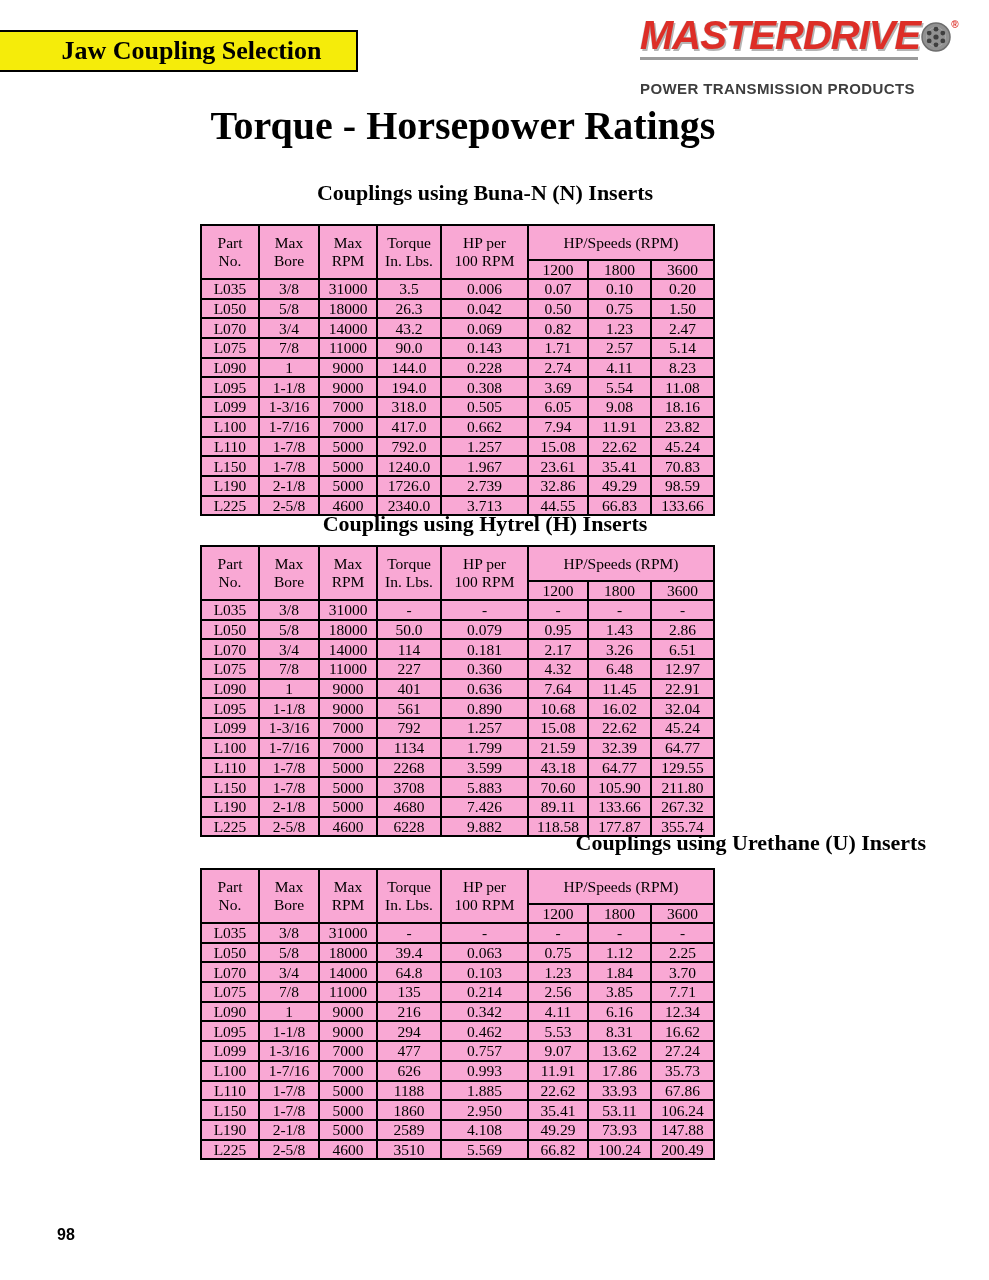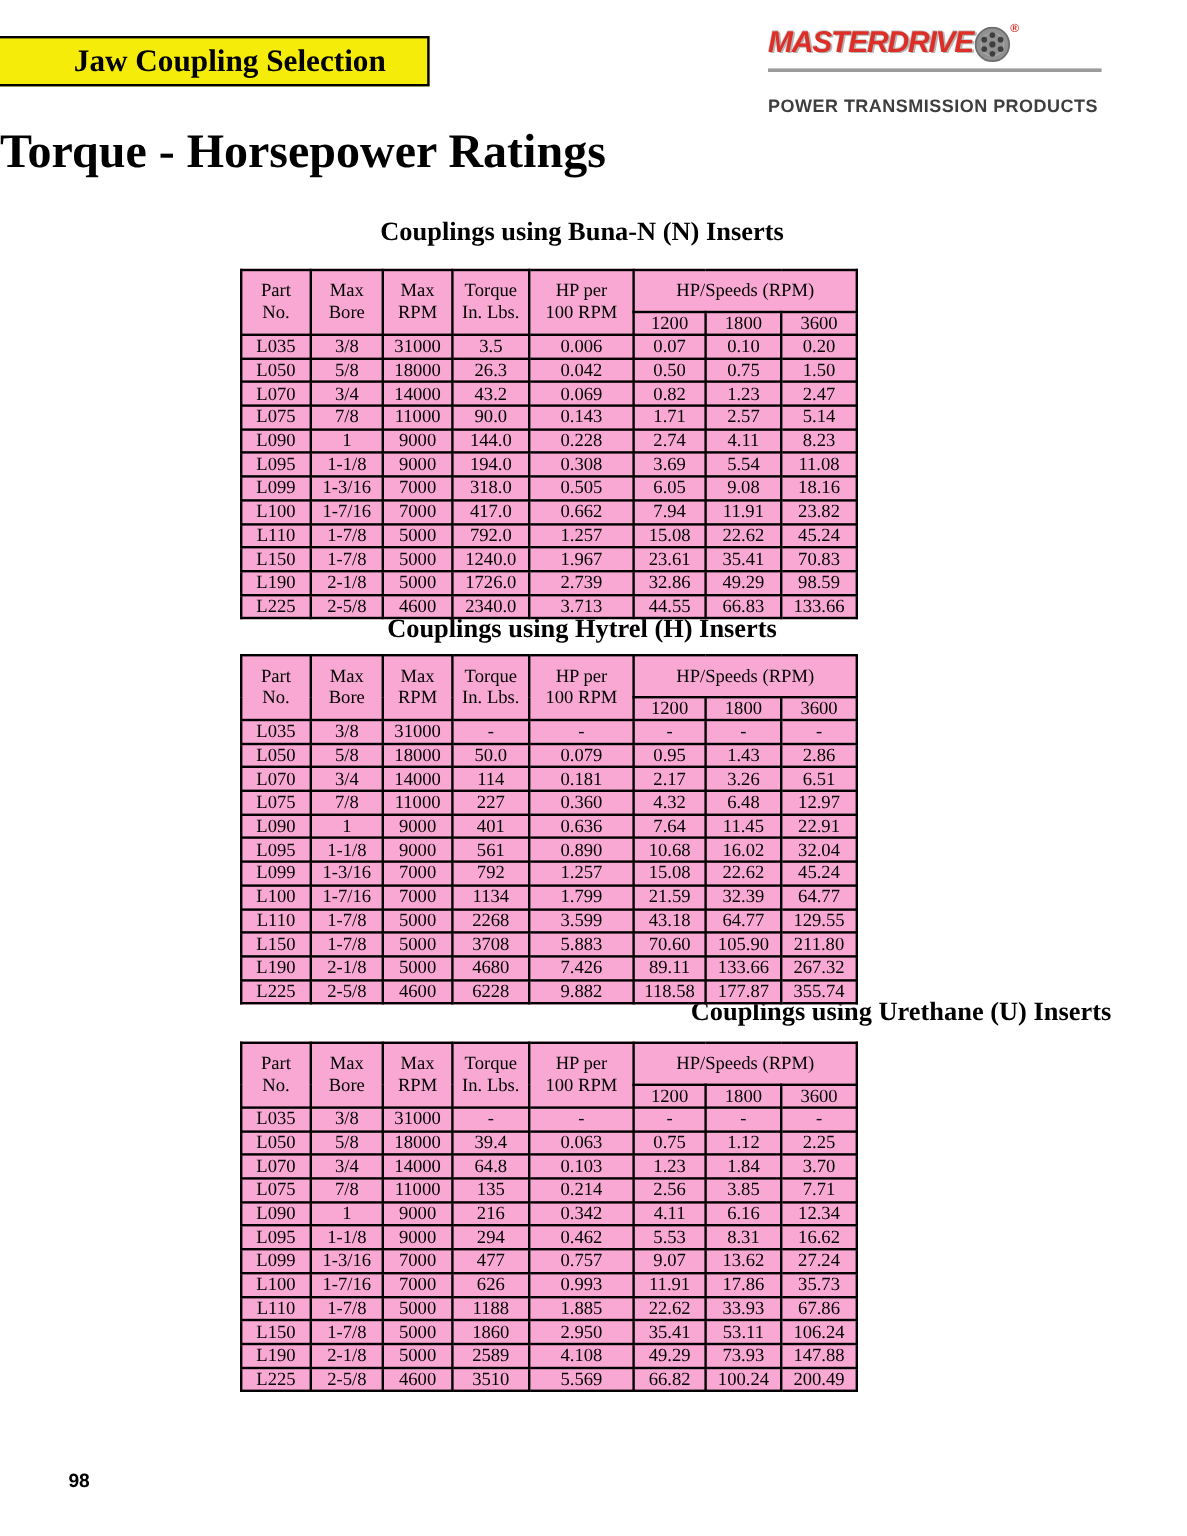--- a/index.html
+++ b/index.html
@@ -8,31 +8,31 @@
 
   
   .banner { position:absolute; left:-3px; top:30px; width:361px; height:42px;
             background:#f5ec0a; border:2px solid #000; text-align:center;
             font-weight:bold; font-size:26px; line-height:37px; padding-left:28px; }
 
   
   .logo { position:absolute; left:640px; top:16px; width:290px; }
   .logo-top { display:flex; align-items:flex-start; height:40px; }
   .brand { font-family:"Liberation Sans", sans-serif; font-weight:bold; font-style:italic;
-           font-size:25px; line-height:38px; color:#dd2e27; letter-spacing:-1px;
+           font-size:40px; line-height:38px; color:#dd2e27; letter-spacing:-1px;
            text-shadow:1.5px 1.5px 0 #b5b5b5, -0.5px -0.5px 0 #cfcfcf; white-space:nowrap; }
   .disc { width:30px; height:30px; margin:6px 0 0 1px; flex:0 0 auto; }
   .reg { color:#dd2e27; font-family:"Liberation Sans", sans-serif; font-size:10px;
          font-weight:bold; line-height:12px; margin-top:3px; }
   .logo-rule { height:3px; background:#9b9b9b; width:278px; margin-top:1px; }
   .tagline { font-family:"Liberation Sans", sans-serif; font-weight:bold; font-size:15px;
              letter-spacing:0.4px; color:#3e3e3e; margin-top:20px; white-space:nowrap; }
 
   
-  .title { position:absolute; top:102px; left:0; width:926px; text-align:left;
+  .title { position:absolute; top:102px; left:0; width:926px; text-align:center;
            font-size:40px; font-weight:bold; }
   .subtitle { position:absolute; left:0; width:926px; text-align:center;
               font-size:22px; font-weight:bold;padding-left:44px; }
   #subtitle-0 { top:180px; }
   #subtitle-1 { top:511px; }
   #subtitle-2 { top:830px;text-align:right; }
 
   
   table { position:absolute; left:200px; border-collapse:collapse; table-layout:fixed;
           width:515px; background:#f9a8d4; }

